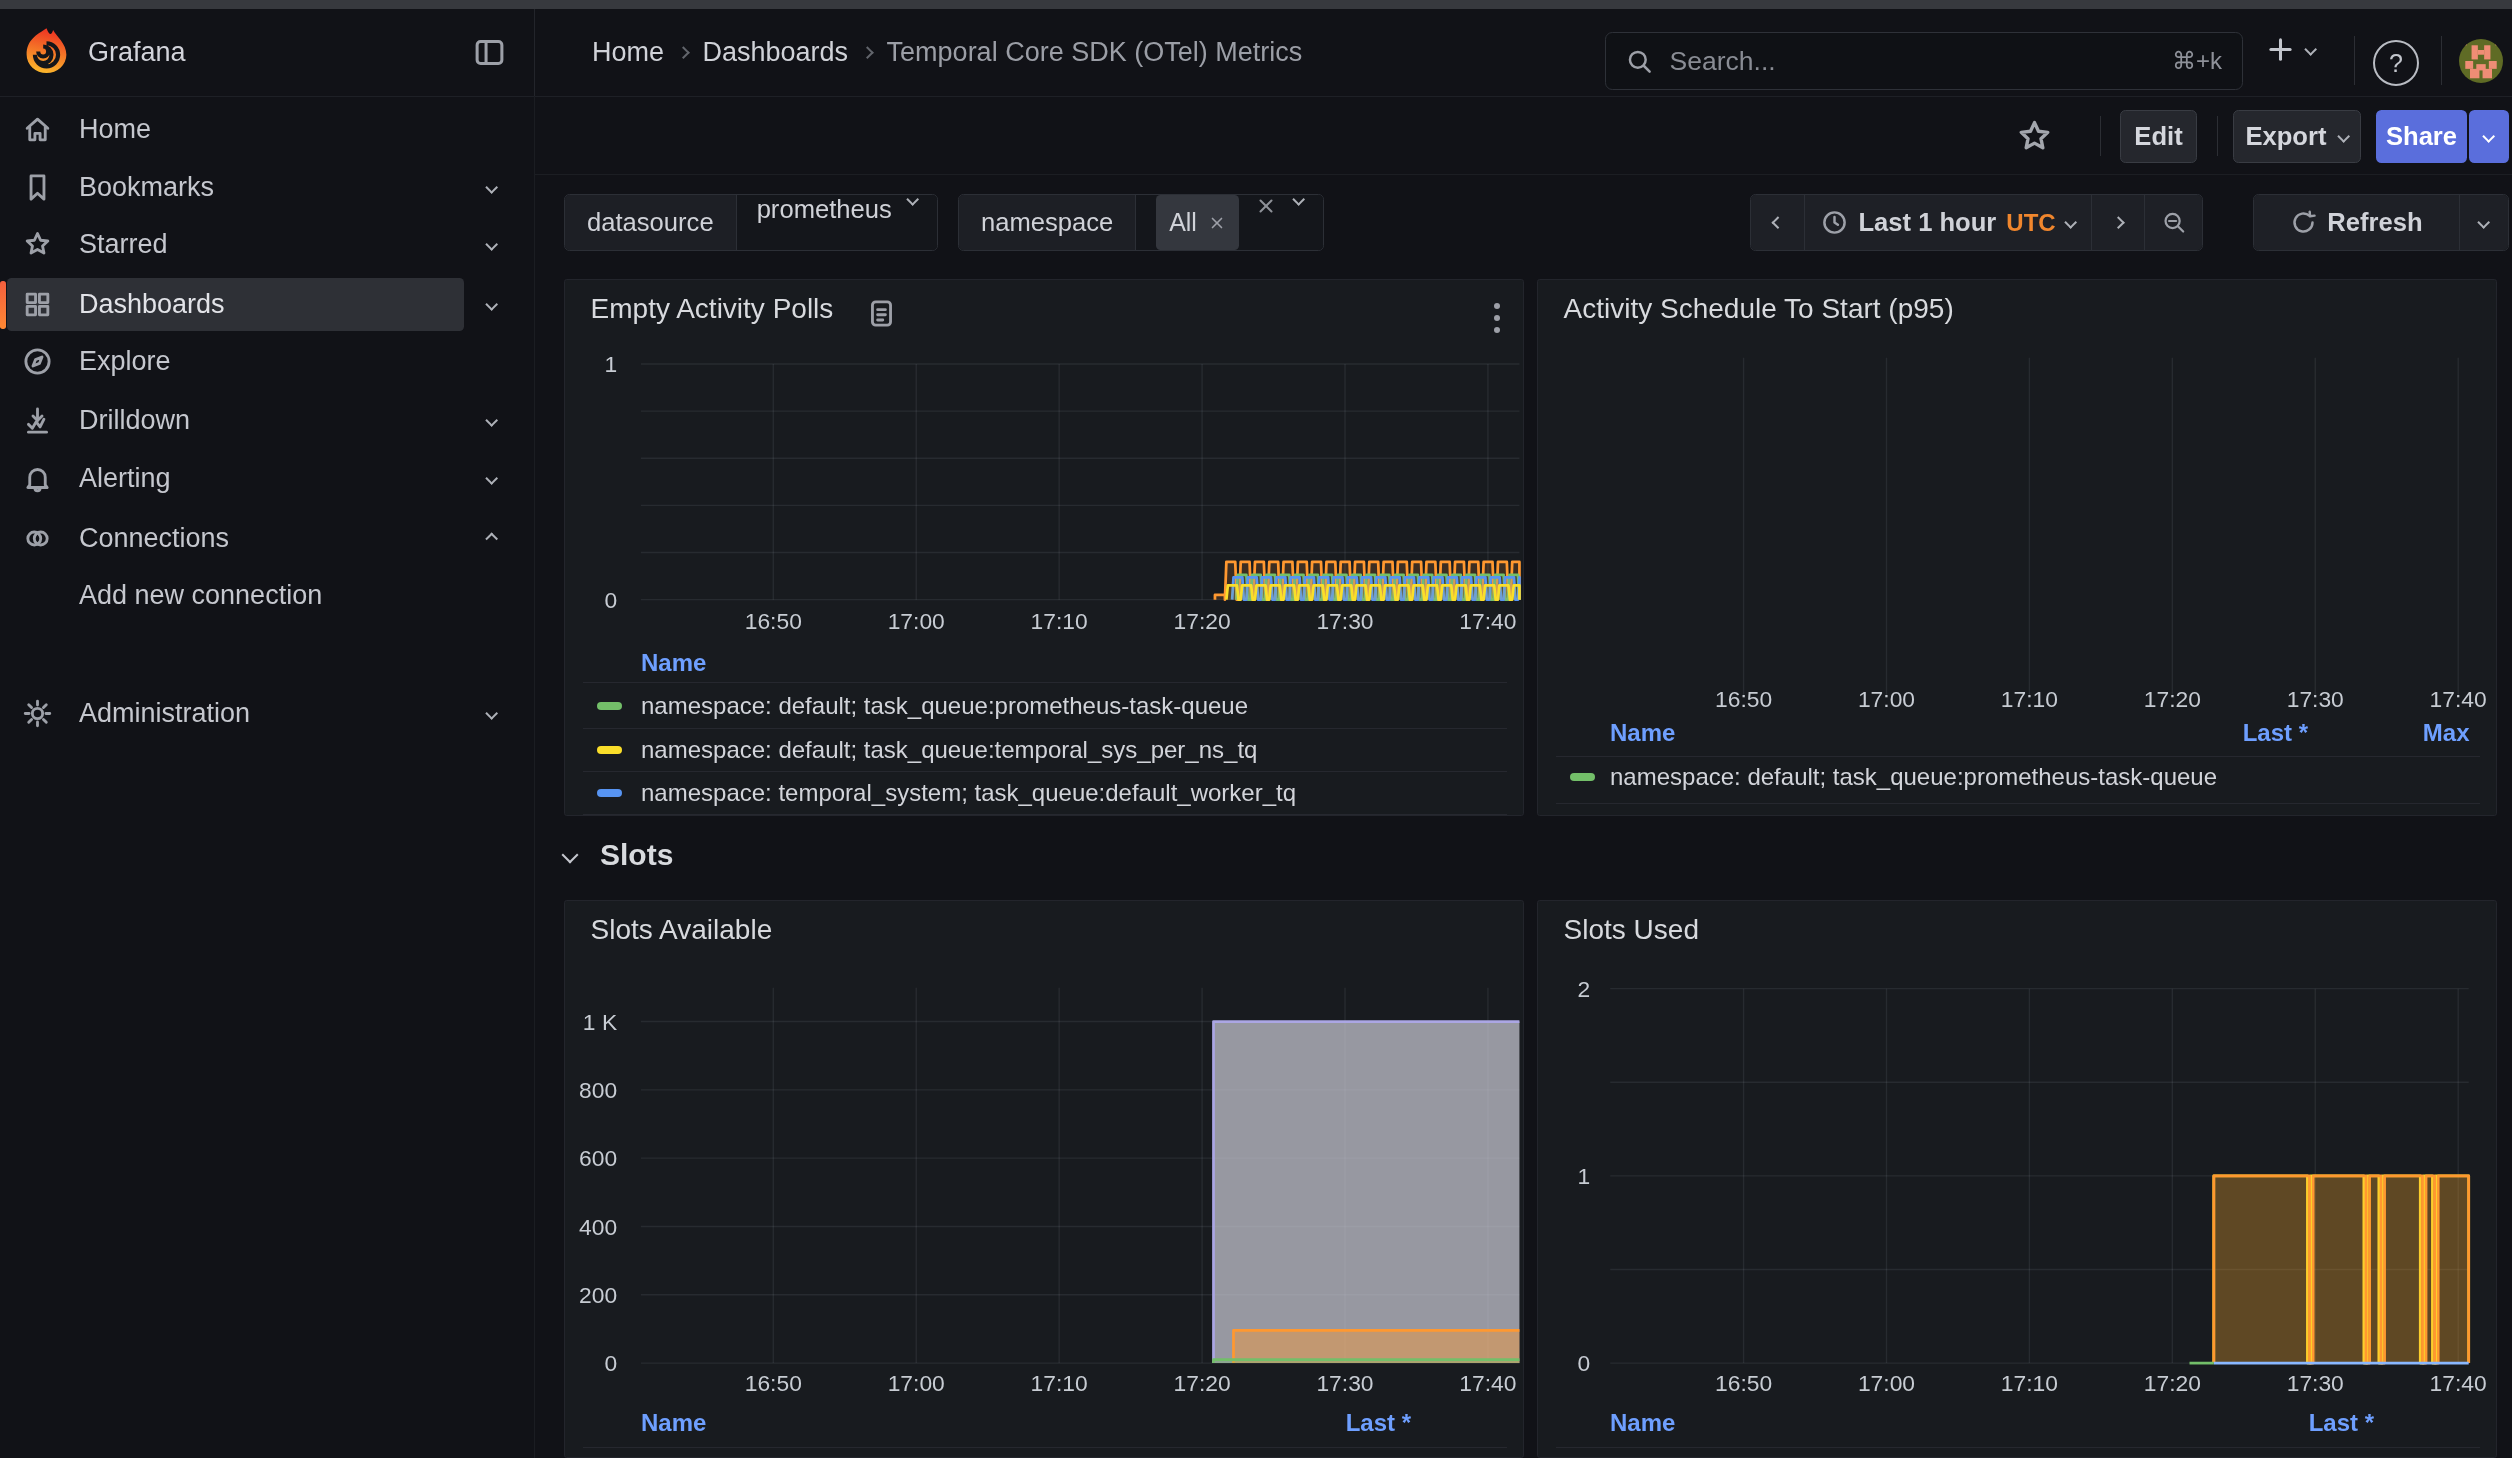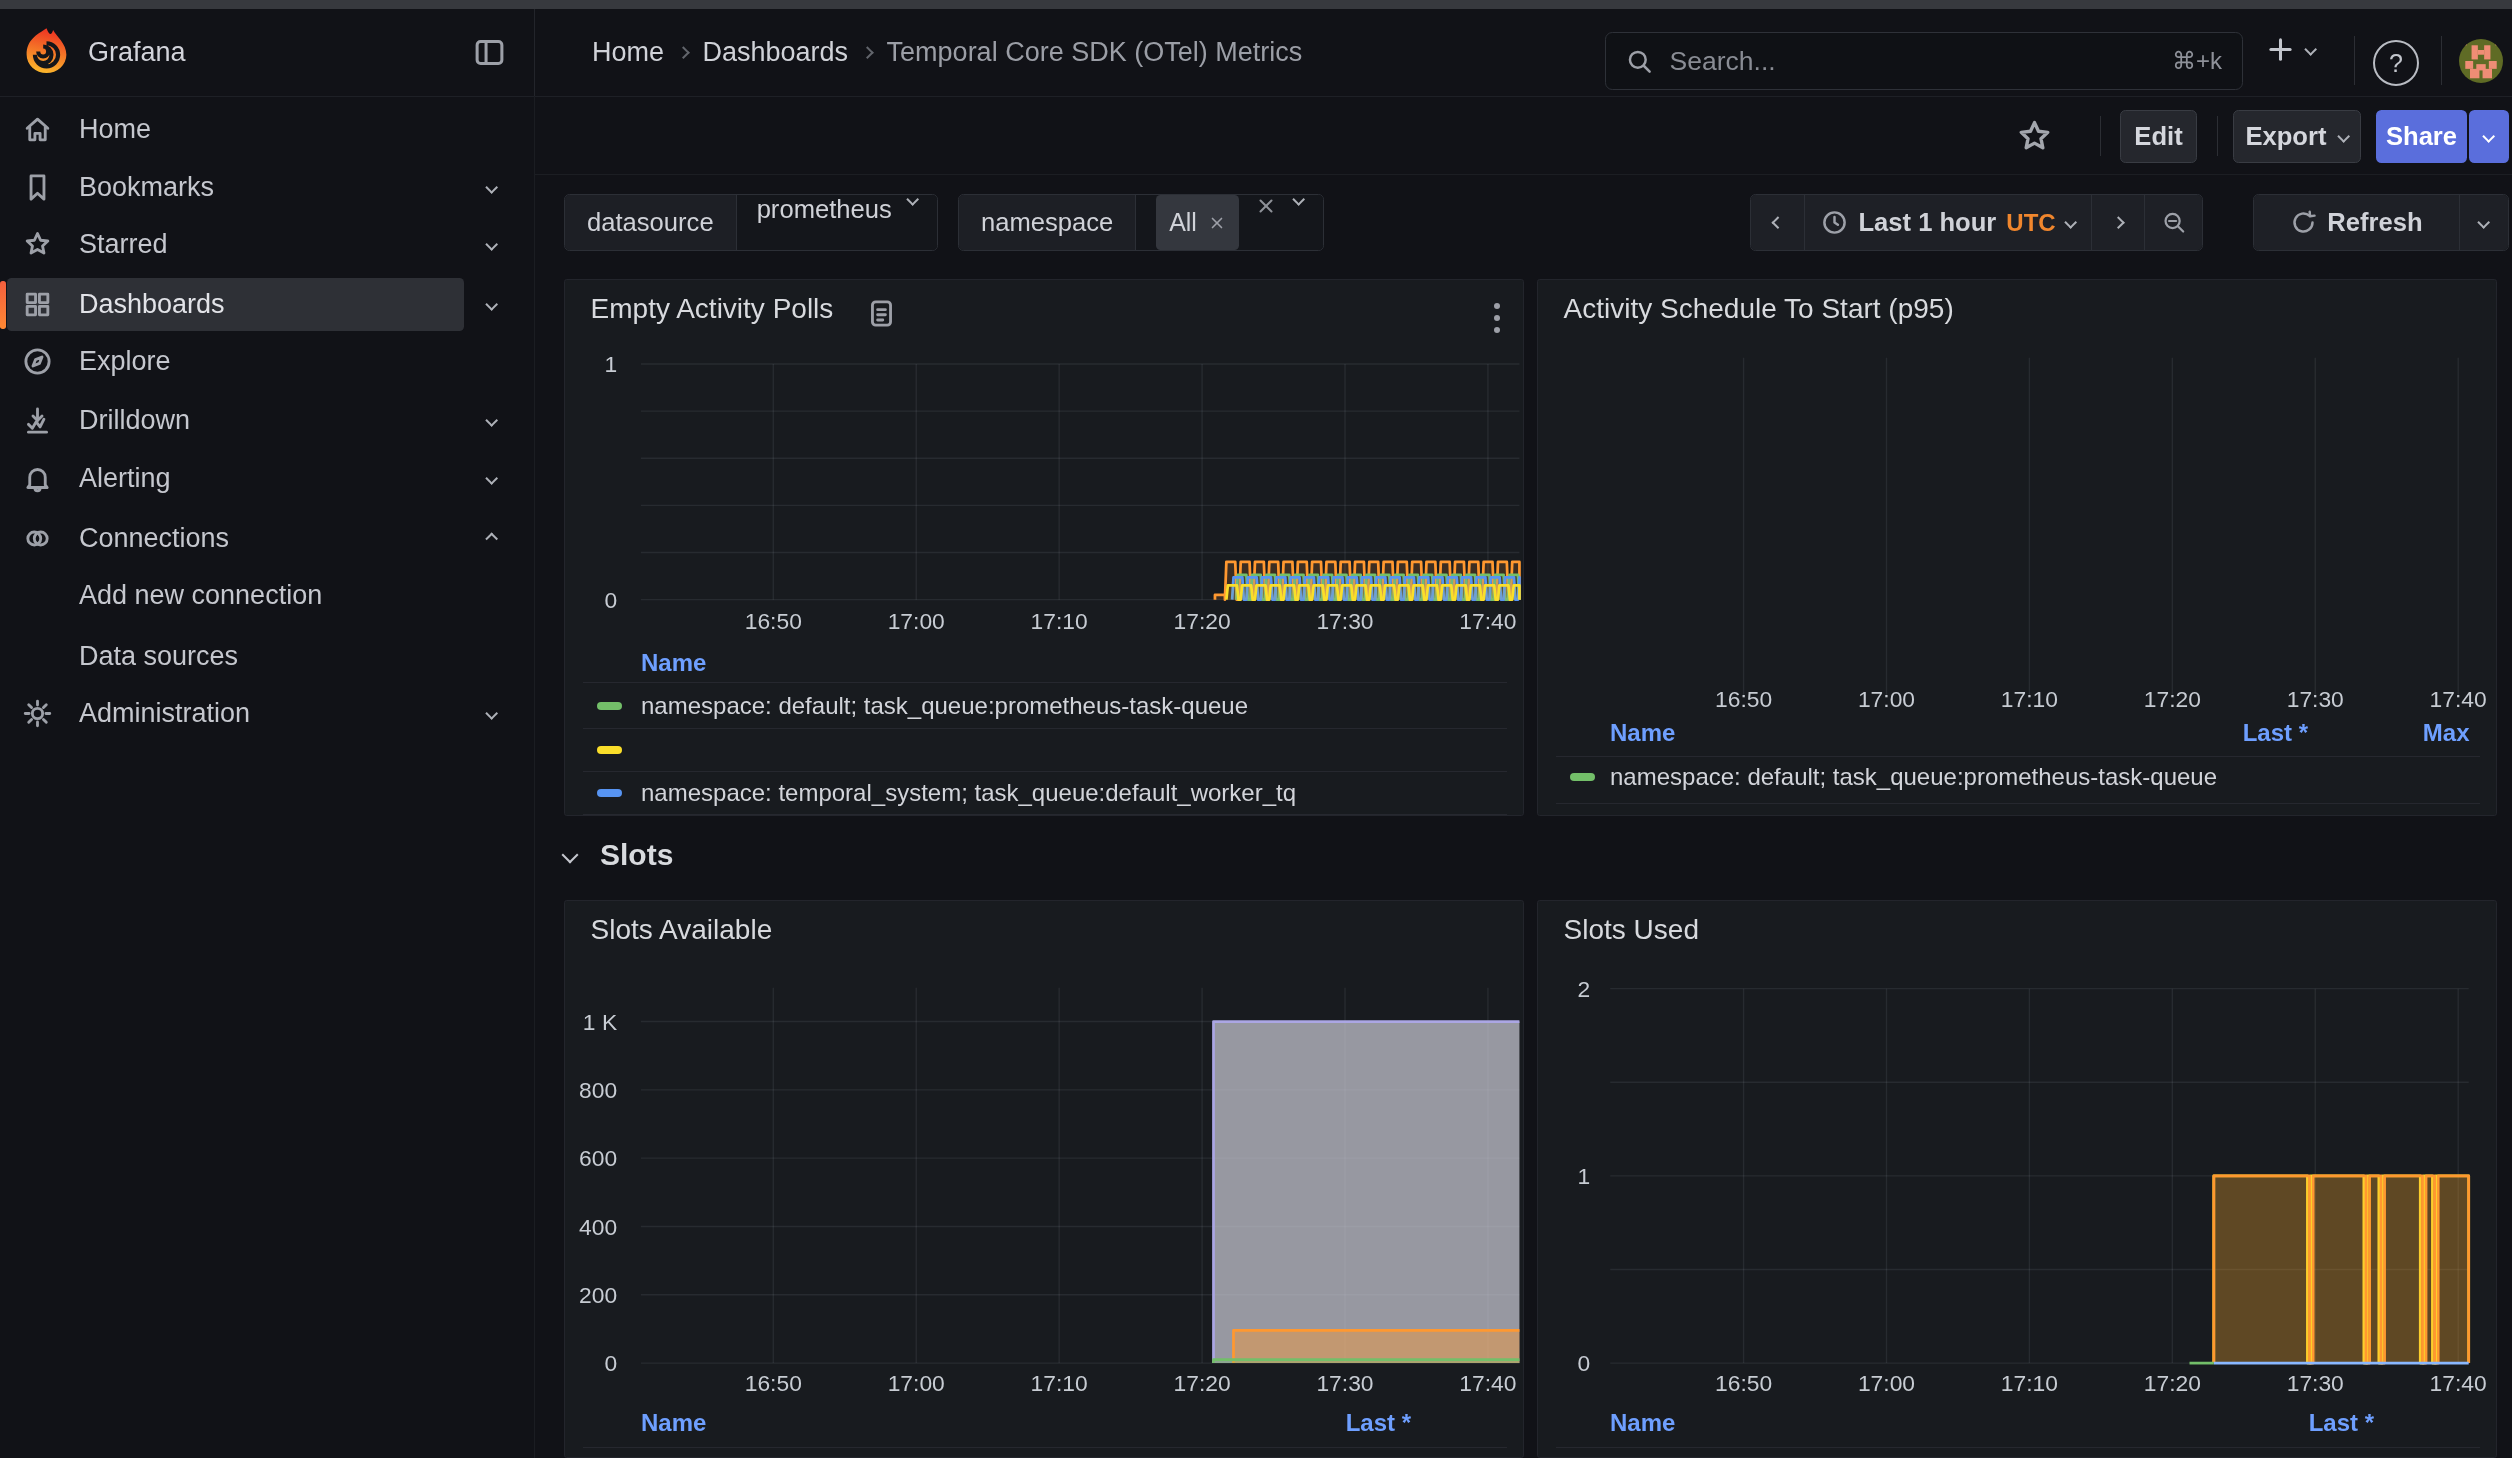--- a/index.html
+++ b/index.html
@@ -306,24 +306,20 @@
         <svg class="nav-ic ic" viewBox="0 0 24 24">
           <circle cx="9.5" cy="12" r="5"></circle>
           <circle cx="14.5" cy="12" r="5"></circle>
         </svg>
         <span class="nav-lab">Connections</span>
         <span class="nav-chv chv sm up"></span>
       </div>
       <div class="nav-item" style="top: 473px;">
         <div class="nav-pill"></div>
         <span class="nav-lab">Add new connection</span>
-      </div>
-      <div class="nav-item" style="top: 534px;">
-        <div class="nav-pill"></div>
-        <span class="nav-lab">Data sources</span>
       </div>
       <div class="nav-item" style="top: 591px;">
         <div class="nav-pill"></div>
         <svg class="nav-ic ic" viewBox="0 0 24 24">
           <circle cx="12" cy="12" r="4"></circle>
           <path d="M12 2.5 v3 M12 18.5 v3 M2.5 12 h3 M18.5 12 h3 M5.2 5.2 l2.2 2.2 M16.6 16.6 l2.2 2.2 M18.8 5.2 l-2.2 2.2 M7.4 16.6 l-2.2 2.2"></path>
         </svg>
         <span class="nav-lab">Administration</span>
         <span class="nav-chv chv sm"></span>
       </div>
@@ -370,20 +366,21 @@
         <path d="M724.1 350.0 L725.7 334.5 L735.7 334.5 L737.3 350.0 L739.8 350.0 L741.3 334.5 L751.3 334.5 L752.9 350.0 L755.4 350.0 L757.0 334.5 L767.0 334.5 L768.6 350.0 L771.1 350.0 L772.6 334.5 L782.6 334.5 L784.2 350.0 L786.7 350.0 L788.3 334.5 L798.3 334.5 L799.9 350.0 L802.4 350.0 L803.9 334.5 L813.9 334.5 L815.5 350.0 L818.0 350.0 L819.6 334.5 L829.6 334.5 L831.2 350.0 L833.7 350.0 L835.2 334.5 L845.2 334.5 L846.8 350.0 L849.3 350.0 L850.9 334.5 L860.9 334.5 L862.5 350.0 L865.0 350.0 L866.5 334.5 L876.5 334.5 L878.1 350.0 L880.6 350.0 L882.2 334.5 L892.2 334.5 L893.8 350.0 L896.3 350.0 L897.8 334.5 L907.8 334.5 L909.4 350.0 L911.9 350.0 L913.5 334.5 L923.5 334.5 L925.1 350.0 L927.6 350.0 L929.1 334.5 L939.1 334.5 L940.7 350.0 L943.2 350.0 L944.8 334.5 L954.8 334.5 L956.4 350.0 L958.9 350.0 L960.4 334.5 L970.4 334.5 L972.0 350.0 L974.5 350.0 L976.1 334.5 L986.1 334.5 L987.7 350.0 L990.2 350.0 L991.7 334.5 L1001.7 334.5 L1003.3 350.0 L1005.8 350.0 L1007.4 334.5 L1017.4 334.5 L1019.0 350.0 L1021.5 350.0 L1023.0 334.5 L1033.0 334.5 L1034.6 350.0 L1037.1 350.0 L1038.7 334.5 L1045.0 334.5 L1045.0 350.0 L1045.0 350 L724.1 350 Z" fill="#FADE2A" fill-opacity="0.14" stroke="none"></path>
         <path d="M724.1 350.0 L725.7 334.5 L735.7 334.5 L737.3 350.0 L739.8 350.0 L741.3 334.5 L751.3 334.5 L752.9 350.0 L755.4 350.0 L757.0 334.5 L767.0 334.5 L768.6 350.0 L771.1 350.0 L772.6 334.5 L782.6 334.5 L784.2 350.0 L786.7 350.0 L788.3 334.5 L798.3 334.5 L799.9 350.0 L802.4 350.0 L803.9 334.5 L813.9 334.5 L815.5 350.0 L818.0 350.0 L819.6 334.5 L829.6 334.5 L831.2 350.0 L833.7 350.0 L835.2 334.5 L845.2 334.5 L846.8 350.0 L849.3 350.0 L850.9 334.5 L860.9 334.5 L862.5 350.0 L865.0 350.0 L866.5 334.5 L876.5 334.5 L878.1 350.0 L880.6 350.0 L882.2 334.5 L892.2 334.5 L893.8 350.0 L896.3 350.0 L897.8 334.5 L907.8 334.5 L909.4 350.0 L911.9 350.0 L913.5 334.5 L923.5 334.5 L925.1 350.0 L927.6 350.0 L929.1 334.5 L939.1 334.5 L940.7 350.0 L943.2 350.0 L944.8 334.5 L954.8 334.5 L956.4 350.0 L958.9 350.0 L960.4 334.5 L970.4 334.5 L972.0 350.0 L974.5 350.0 L976.1 334.5 L986.1 334.5 L987.7 350.0 L990.2 350.0 L991.7 334.5 L1001.7 334.5 L1003.3 350.0 L1005.8 350.0 L1007.4 334.5 L1017.4 334.5 L1019.0 350.0 L1021.5 350.0 L1023.0 334.5 L1033.0 334.5 L1034.6 350.0 L1037.1 350.0 L1038.7 334.5 L1045.0 334.5 L1045.0 350.0" fill="none" stroke="#FADE2A" stroke-width="3" stroke-linejoin="round"></path>
       </svg>
     <div class="legend">
         <div class="leg-h" style="left: 76px; top: 369px;">Name</div>
         <div class="leg-div" style="top: 402px; width: 924px;"></div>
         <div class="leg-sw" style="background: rgb(115, 191, 105); left: 32px; top: 422px;"></div>
         <div class="leg-row-name" style="left: 76px; top: 412px;">namespace: default; task_queue:prometheus-task-queue</div>
         <div class="leg-div" style="top: 448px; width: 924px;"></div>
         <div class="leg-sw" style="background: rgb(250, 222, 42); left: 32px; top: 466px;"></div>
+        <div class="leg-row-name" style="left: 76px; top: 456px;">namespace: default; task_queue:temporal_sys_per_ns_tq</div>
         <div class="leg-div" style="top: 491px; width: 924px;"></div>
         <div class="leg-sw" style="background: rgb(87, 148, 242); left: 32px; top: 509px;"></div>
         <div class="leg-row-name" style="left: 76px; top: 499px;">namespace: temporal_system; task_queue:default_worker_tq</div>
         <div class="leg-div" style="top: 534px; width: 924px;"></div>
       </div>
   </div>
 
   <div class="panel" style="left:1537px;top:279px;width:960px;height:537px">
     <span class="panel-title">Activity Schedule To Start (p95)</span>
     <svg class="chart" width="960" height="537" viewBox="0 0 1051 588">

